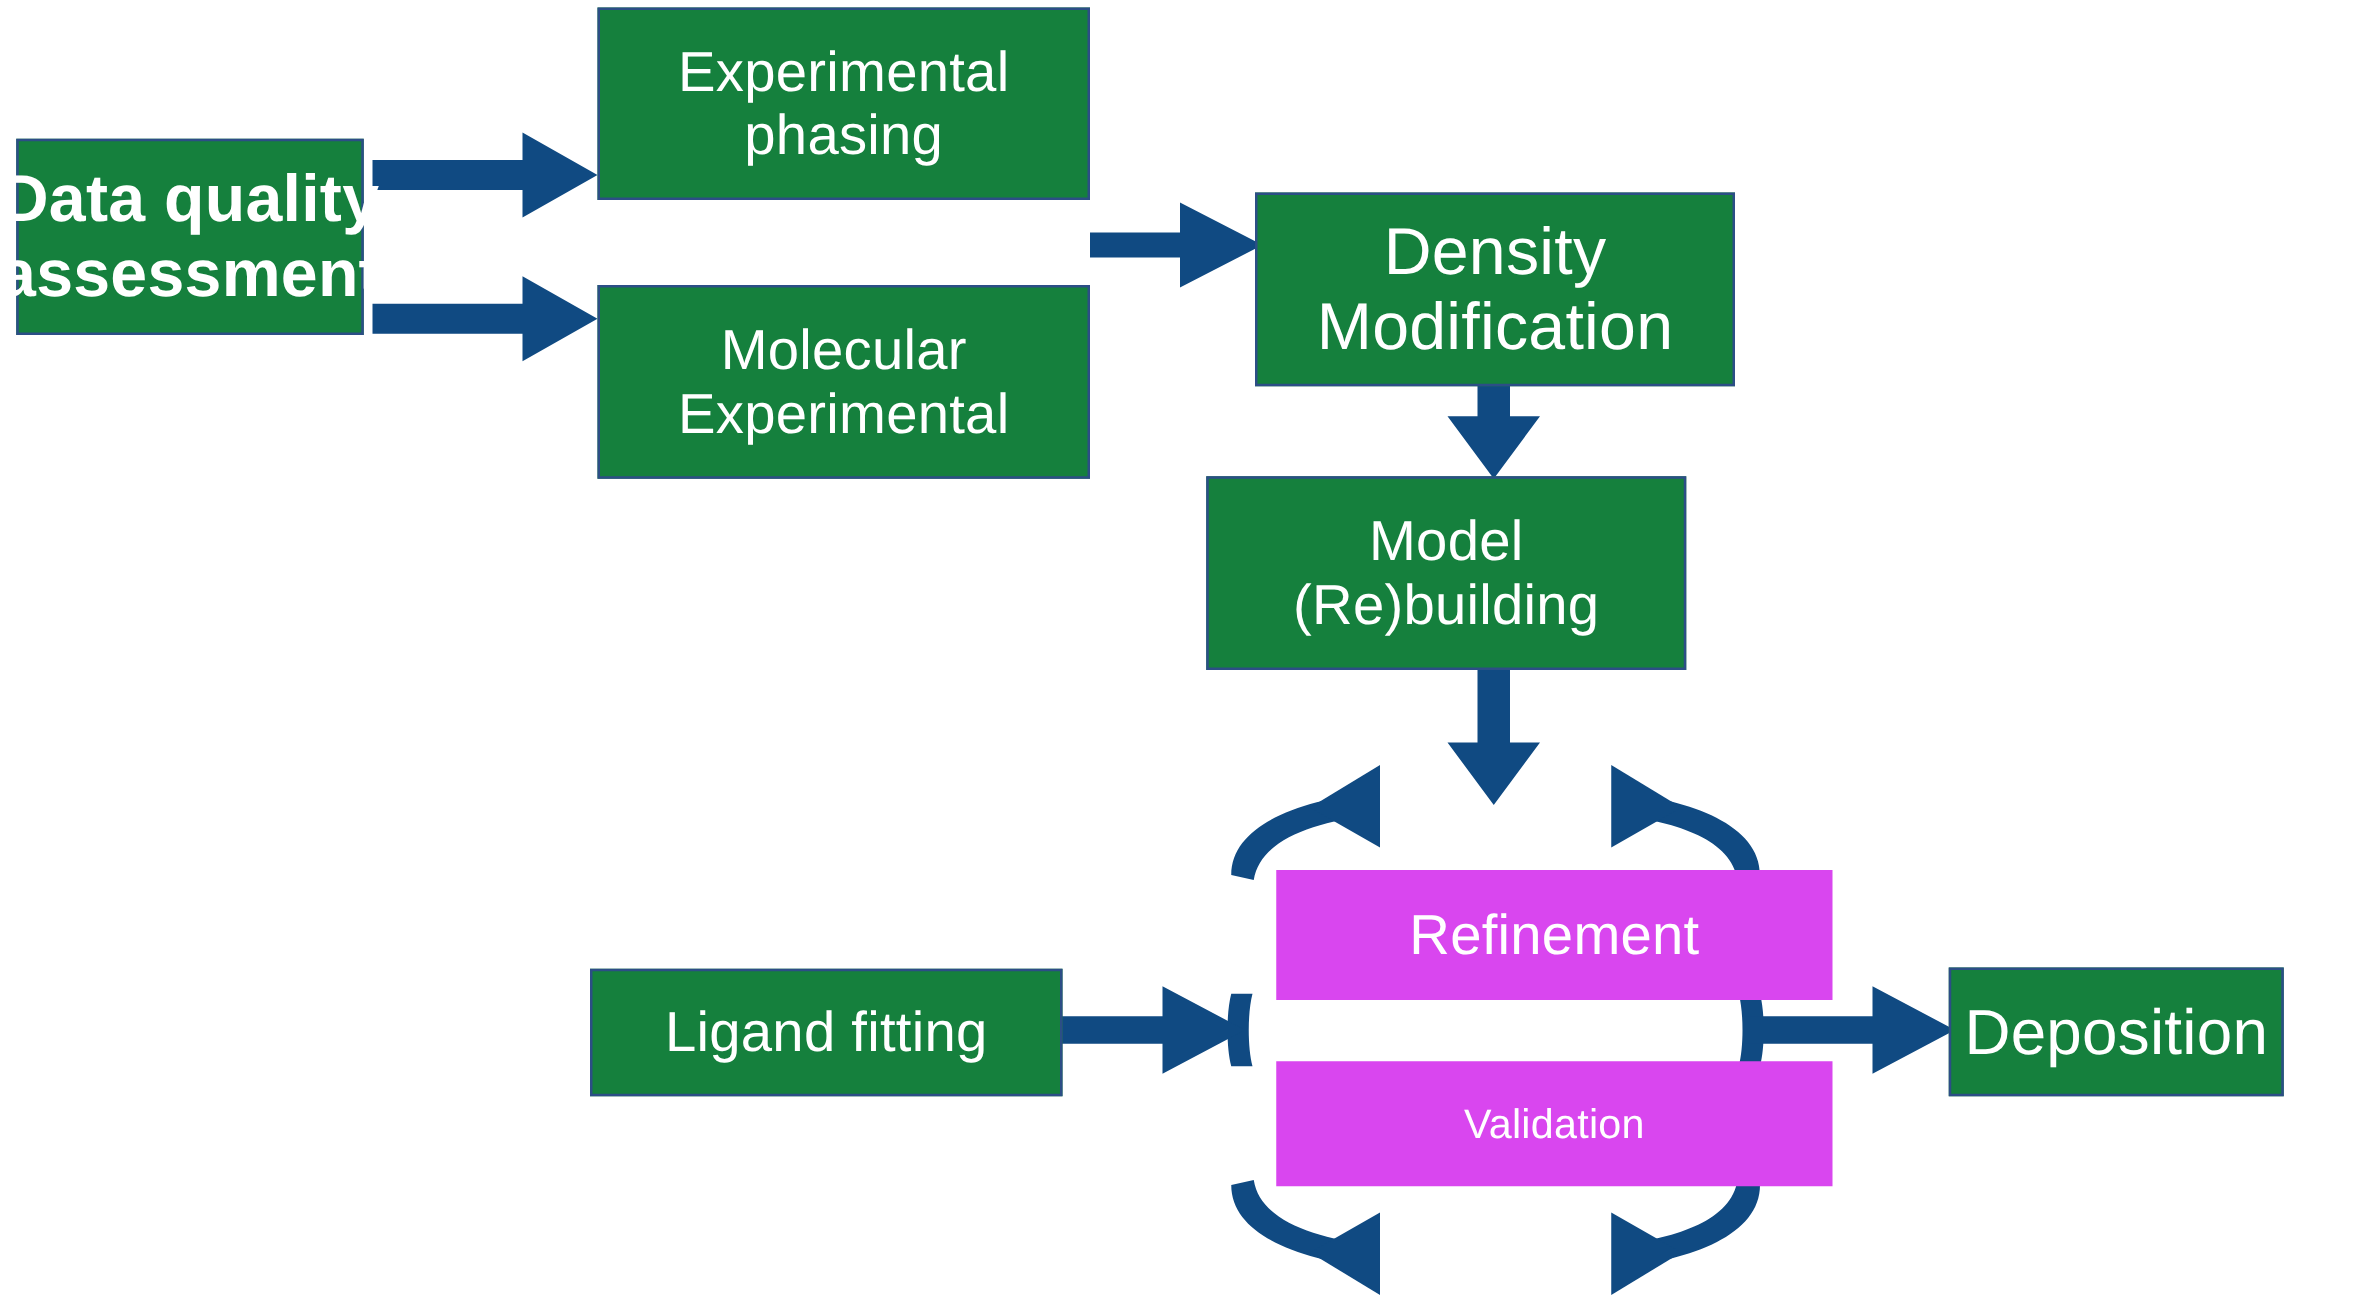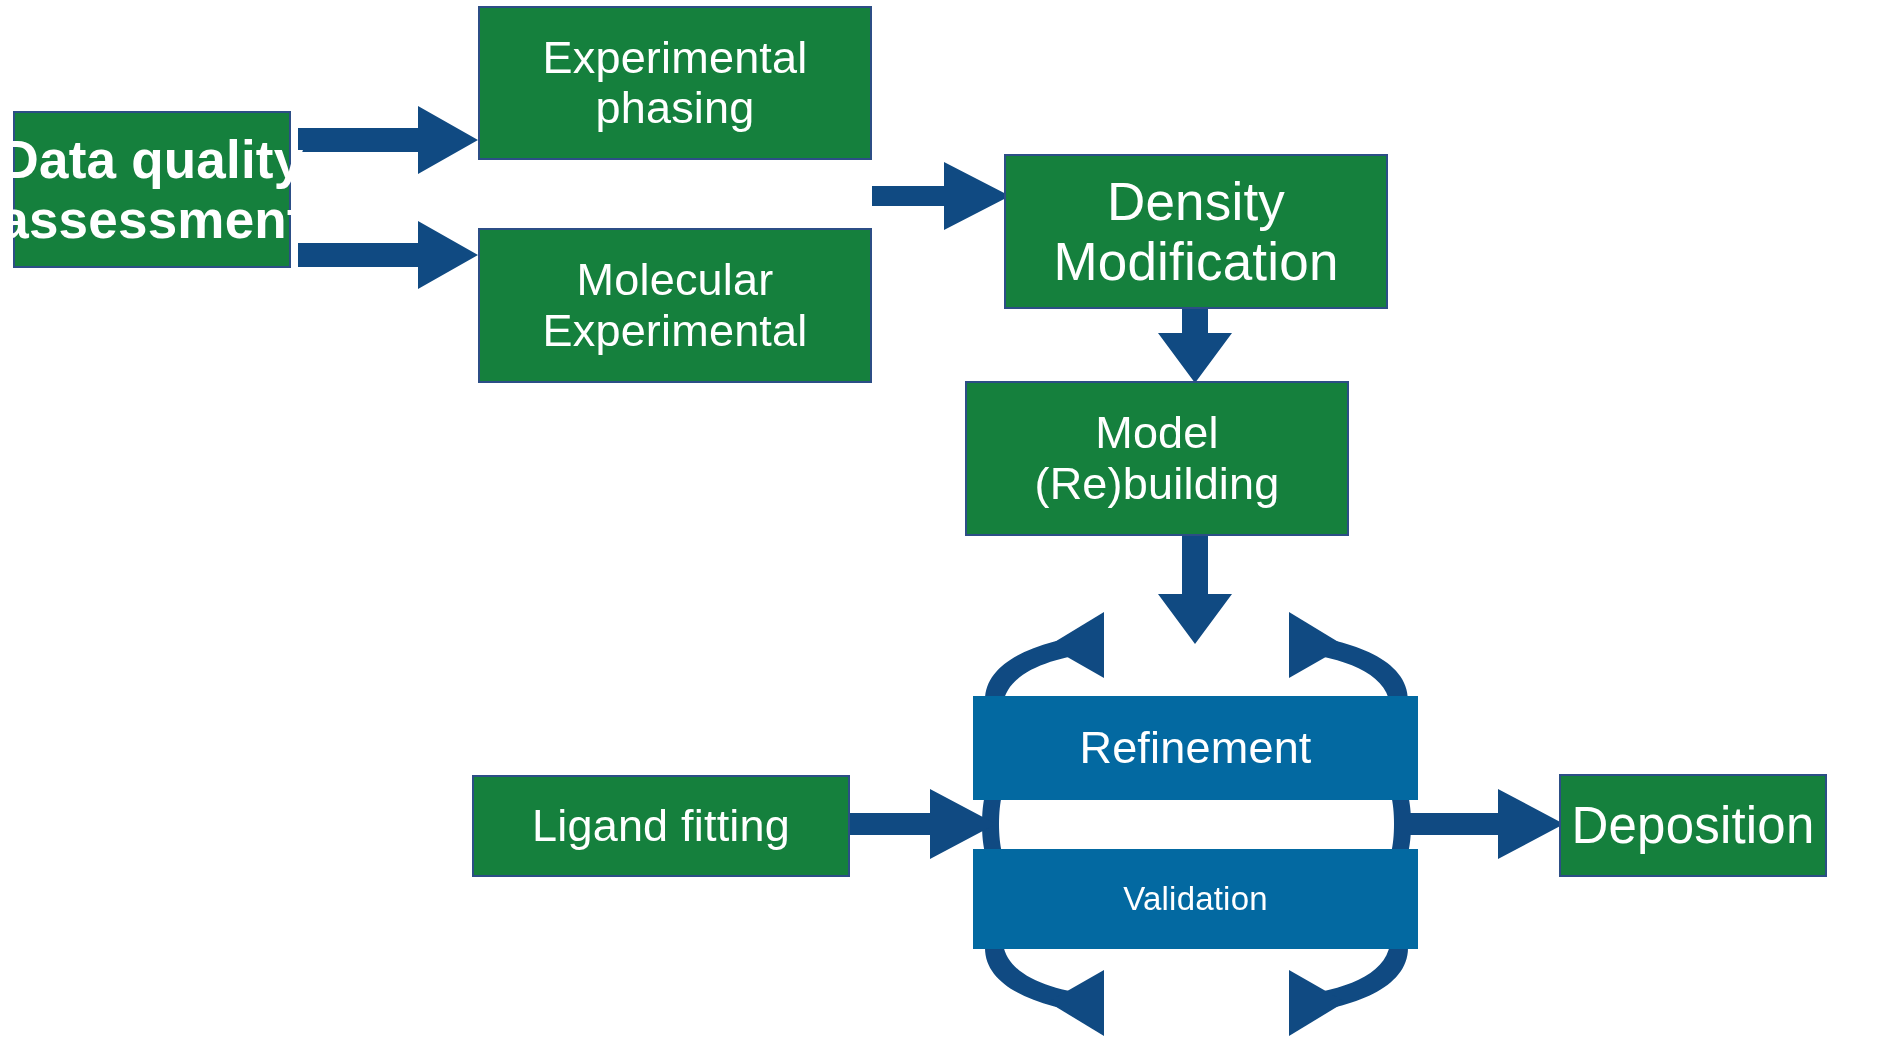--- a/index.html
+++ b/index.html
@@ -28,21 +28,22 @@
     justify-content: center;
     text-align: center;
     line-height: 1.12;
     font-size: 44px;
     font-weight: 400;
     letter-spacing: 0.2px;
     white-space: pre-line;
   }
   .node.cycle-node {
     border: none;
-    background: #0369a1;
+    background: #d946ef;
+    margin-left: 48px;
   }
   .svg-layer {
     position: absolute;
     left: 0;
     top: 0;
     width: 1903px;
     height: 1043px;
     pointer-events: none;
   }
   .svg-layer.under { z-index: 1; }

